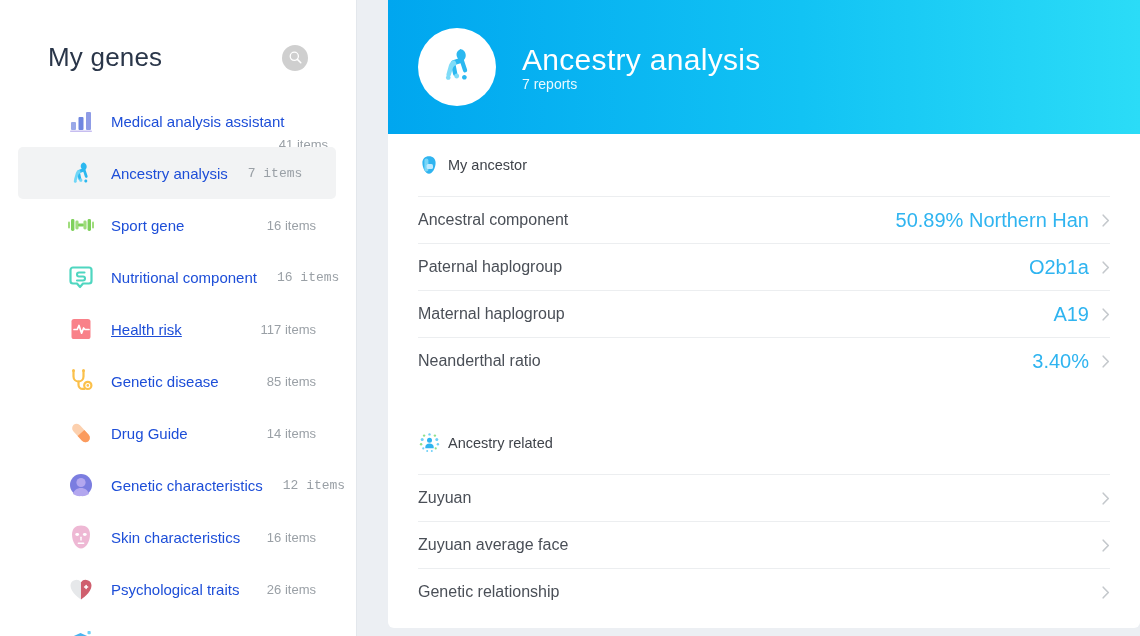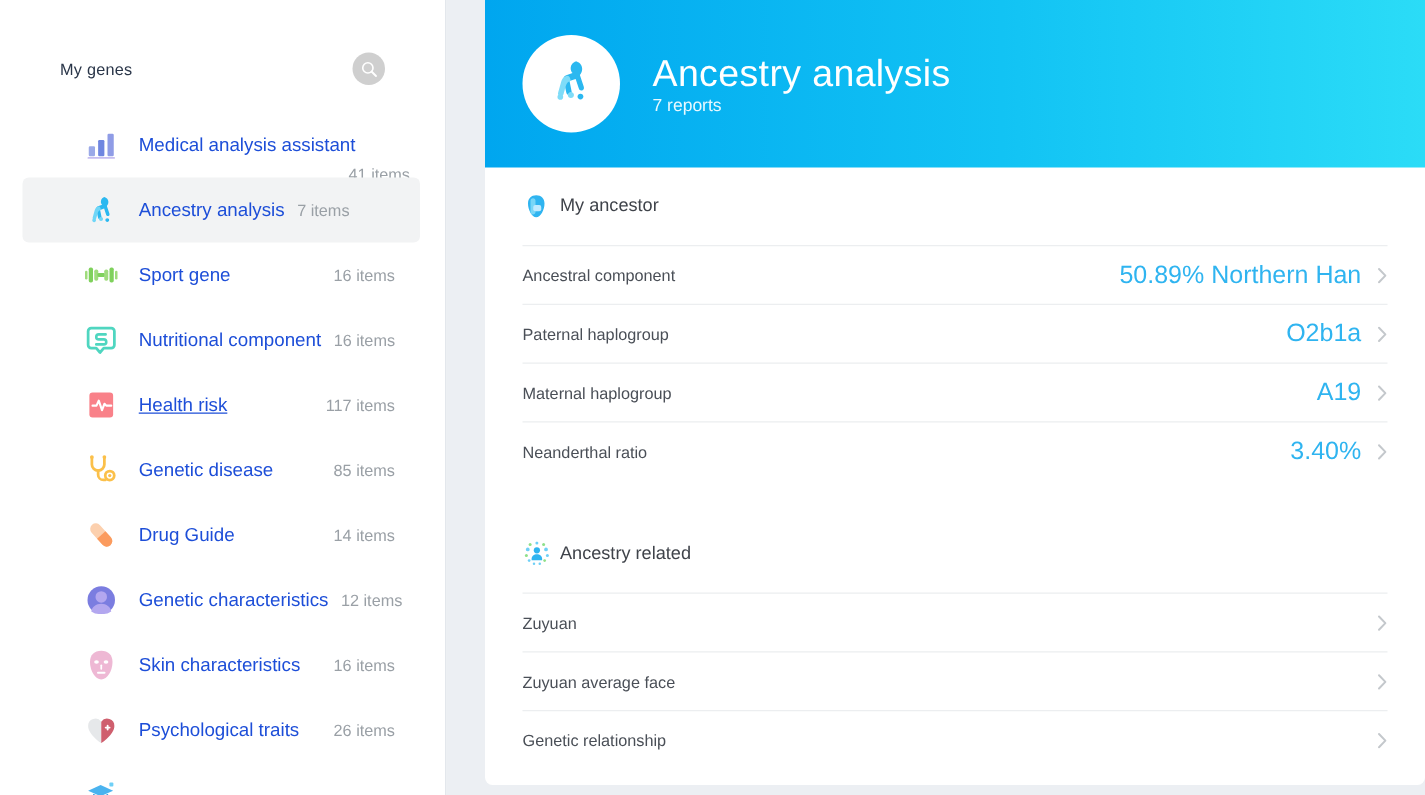--- a/index.html
+++ b/index.html
@@ -32,21 +32,21 @@
     overflow: hidden;
     flex: 0 0 357px;
   }
   .sidebar-head {
     display: flex;
     align-items: center;
     justify-content: space-between;
     padding: 42px 20px 0 48px;
   }
   .sidebar-title {
-    font-size: 13px;
+    font-size: 26px;
     color: #2a3649;
     letter-spacing: .2px;
   }
   .search-btn {
     width: 26px;
     height: 26px;
     border-radius: 50%;
     background: #cfcfcf;
     display: flex;
     align-items: center;
@@ -89,21 +89,21 @@
   .nav-label.underline { text-decoration: underline; }
   .nav-count {
     margin-left: auto;
     font-size: 13px;
     color: #9aa0a6;
     white-space: nowrap;
     padding-left: 4px;
   }
   
   .nav-item.count-low .nav-count { position: absolute; right: 8px; top: 42px; }
-  .nav-item.count-hug .nav-count { margin-left: 6px; }
+  .nav-item.count-hug .nav-count { margin-left: 16px; font-family: Liberation Mono, monospace; }
 
   
   .main {
     flex: 1 1 auto;
     position: relative;
     padding: 0 0 0 31px;
     box-sizing: border-box;
   }
   .card {
     position: relative;
@@ -170,21 +170,21 @@
   }
 
   .row {
     display: flex;
     align-items: center;
     height: 46px;
     border-top: 1px solid #eceef0;
     cursor: pointer;
   }
   .row-label {
-    font-size: 13px;
+    font-size: 16px;
     color: #4a4f57;
   }
   .row-value {
     margin-left: auto;
     font-size: 20px;
     color: #2fb4f0;
     white-space: nowrap;
   }
   .chev {
     margin-left: 13px;

